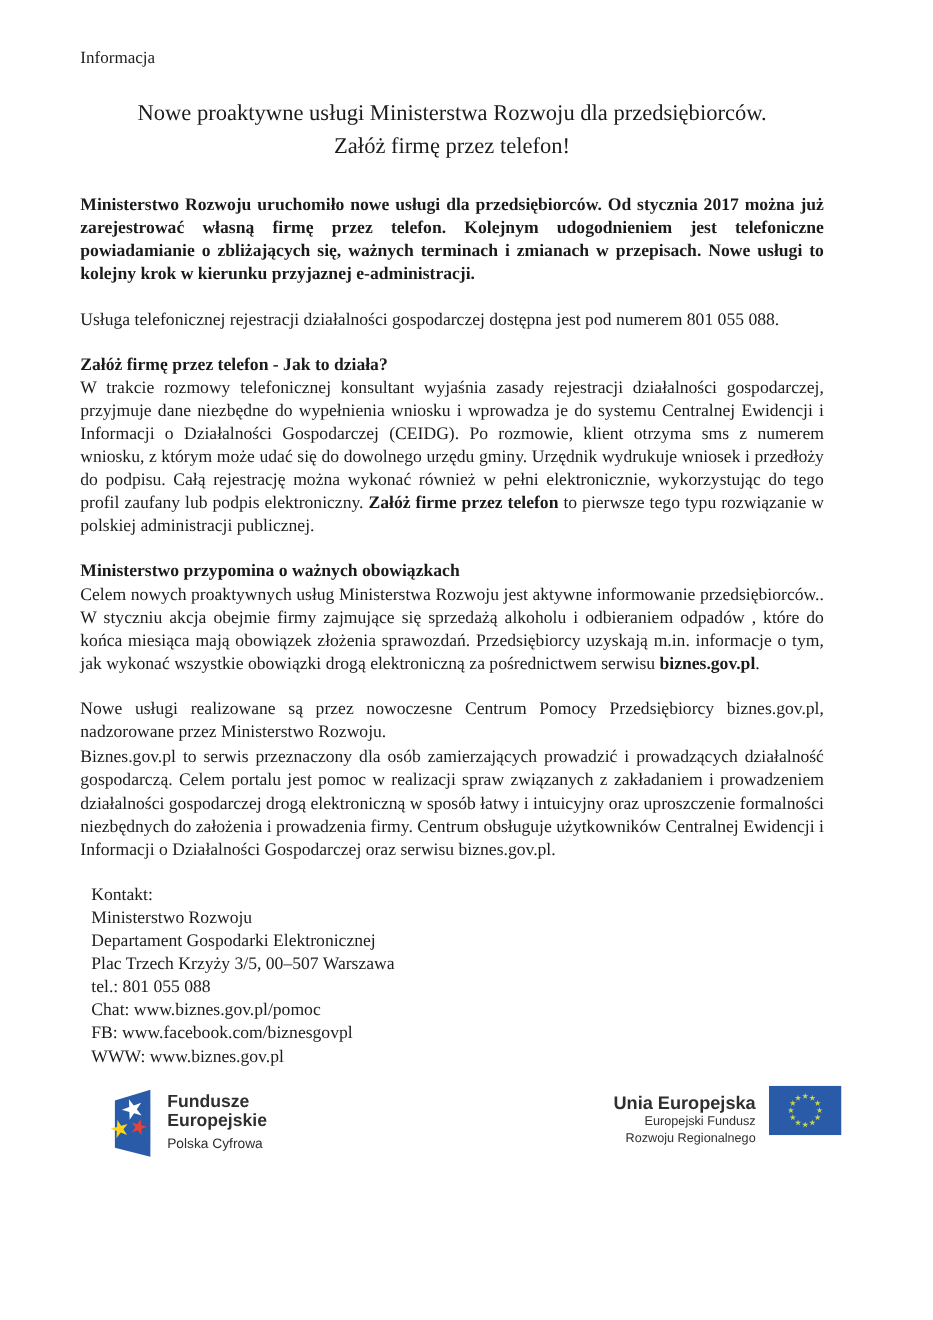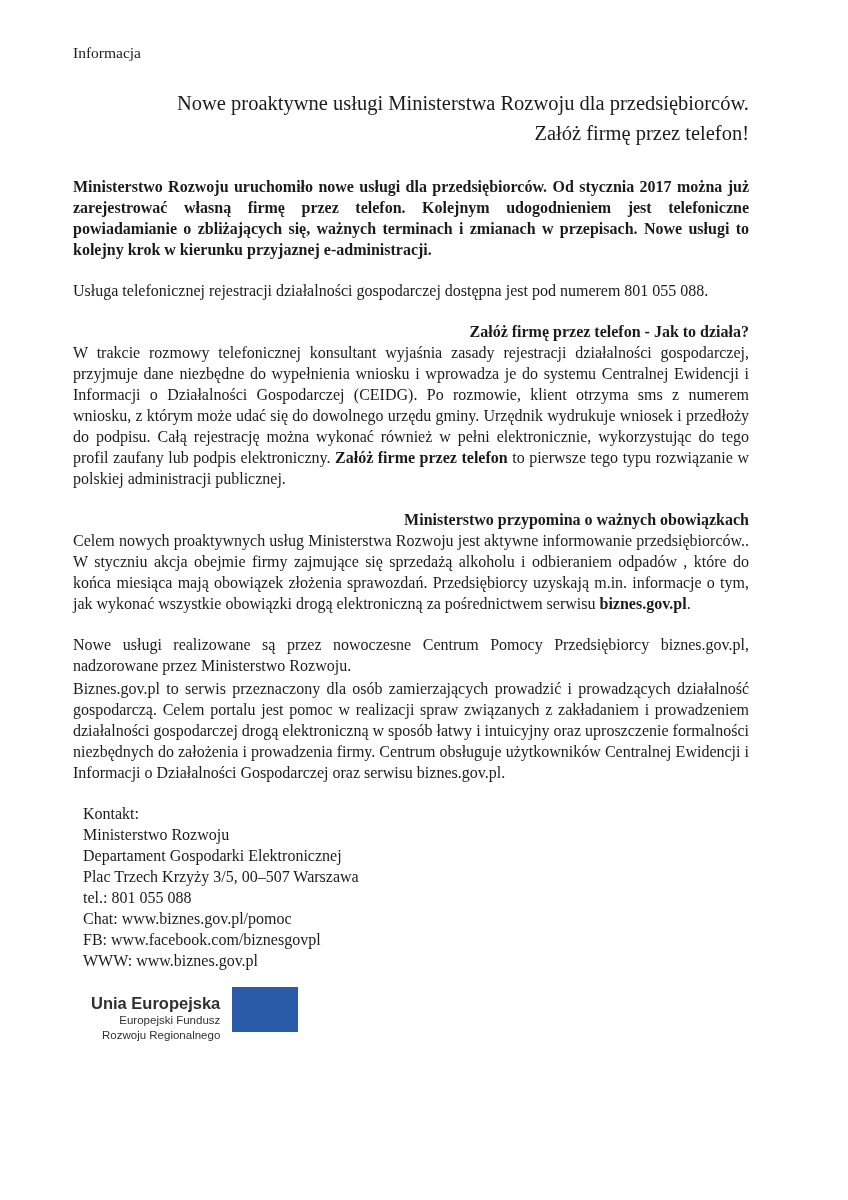--- a/index.html
+++ b/index.html
@@ -17,36 +17,36 @@
   }
   .doc-label {
     font-size: 15.5px;
     line-height: 21px;
   }
   .doc-title {
     margin: 25px 0 0 0;
     font-size: 20.5px;
     font-weight: 400;
     line-height: 30px;
-    text-align: right;
+    text-align: center;
   }
   .content {
     margin-top: 28px;
     font-size: 16px;
     line-height: 21px;
   }
   .para {
     margin: 0 0 20px 0;
     text-align: justify;
   }
   .para.tight { margin-bottom: 2px; }
   .bold { font-weight: 700; }
   .section-heading {
     font-weight: 700;
-    text-align: right;
+    text-align: left;
   }
   .contact {
     margin: 10px;
     text-align: left;
   }
   .contact div { line-height: 21px; }
   .footer {
     margin: 16px 0 0 0;
     padding-left: 18px;
     margin-right: -16px;
@@ -105,20 +105,38 @@
       <div>Departament Gospodarki Elektronicznej</div>
       <div>Plac Trzech Krzyży 3/5, 00–507 Warszawa</div>
       <div>tel.: 801 055 088</div>
       <div>Chat: www.biznes.gov.pl/pomoc</div>
       <div>FB: www.facebook.com/biznesgovpl</div>
       <div>WWW: www.biznes.gov.pl</div>
     </div>
 
     <div class="footer">
 
+      <div class="fe-logo">
+        <svg width="52" height="70" viewBox="0 0 58 78" xmlns="http://www.w3.org/2000/svg">
+          <defs>
+            <path id="star5" d="M 0,-10 L 2.245,-3.09 L 9.511,-3.09 L 3.633,1.18 L 5.878,8.09 L 0,3.82 L -5.878,8.09 L -3.633,1.18 L -9.511,-3.09 L -2.245,-3.09 Z"></path>
+          </defs>
+          <polygon points="15,15 51,4 51,72 15,63" fill="#2a5ba8"></polygon>
+          <use href="#star5" transform="translate(33 24) scale(1.1) rotate(-20)" fill="#ffffff"></use>
+          <use href="#star5" transform="translate(20 44) scale(0.95) rotate(-15)" fill="#ffd617"></use>
+          <use href="#star5" transform="translate(39 42) scale(0.85) rotate(15)" fill="#e8433a"></use>
+        </svg>
+        <div class="fe-text">
+          <div class="fe-title">
+            <div>Fundusze</div>
+            <div>Europejskie</div>
+          </div>
+          <div class="fe-sub">Polska Cyfrowa</div>
+        </div>
+      </div>
 
       <div class="eu-logo">
         <div class="eu-text">
           <div class="eu-title">Unia Europejska</div>
           <div class="eu-sub">Europejski Fundusz</div>
           <div class="eu-sub">Rozwoju Regionalnego</div>
         </div>
         <svg width="66" height="45" viewBox="0 0 66 45" xmlns="http://www.w3.org/2000/svg" xmlns:xlink="http://www.w3.org/1999/xlink">
           <rect x="0" y="0" width="66" height="45" fill="#2a5ba8"></rect>
           <g>

